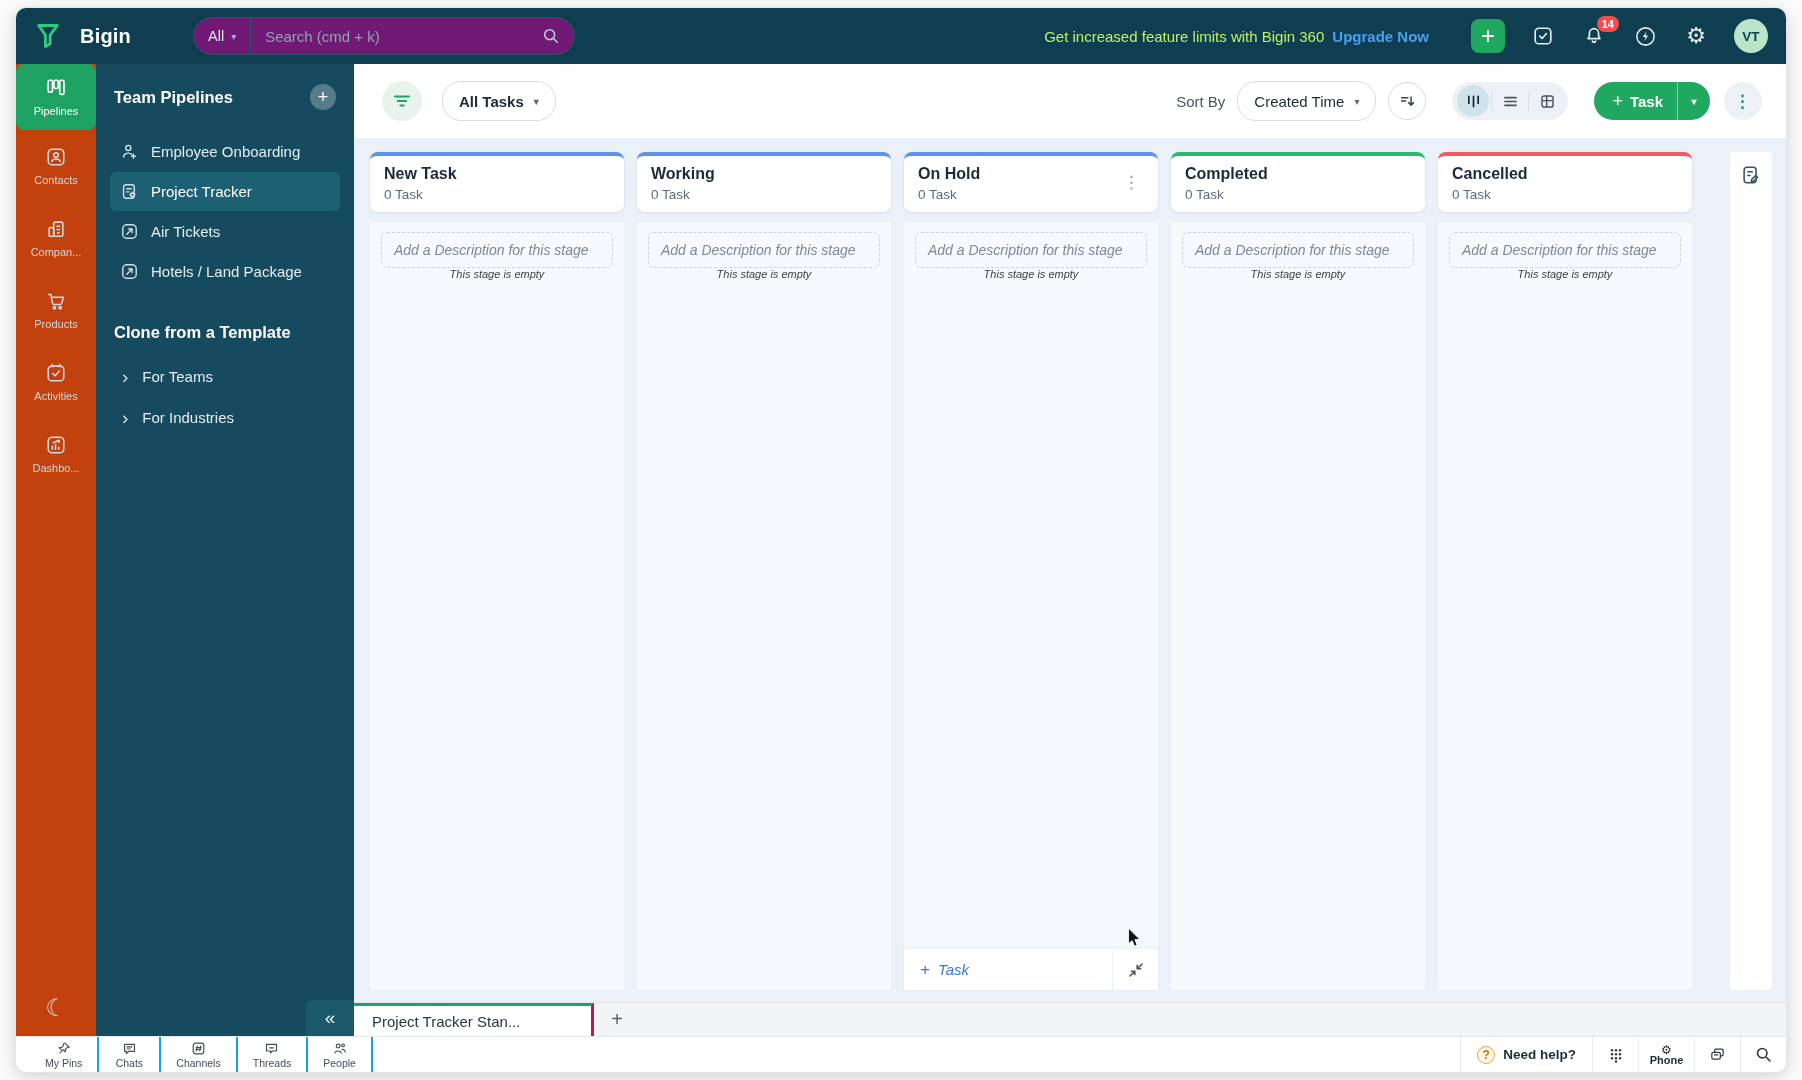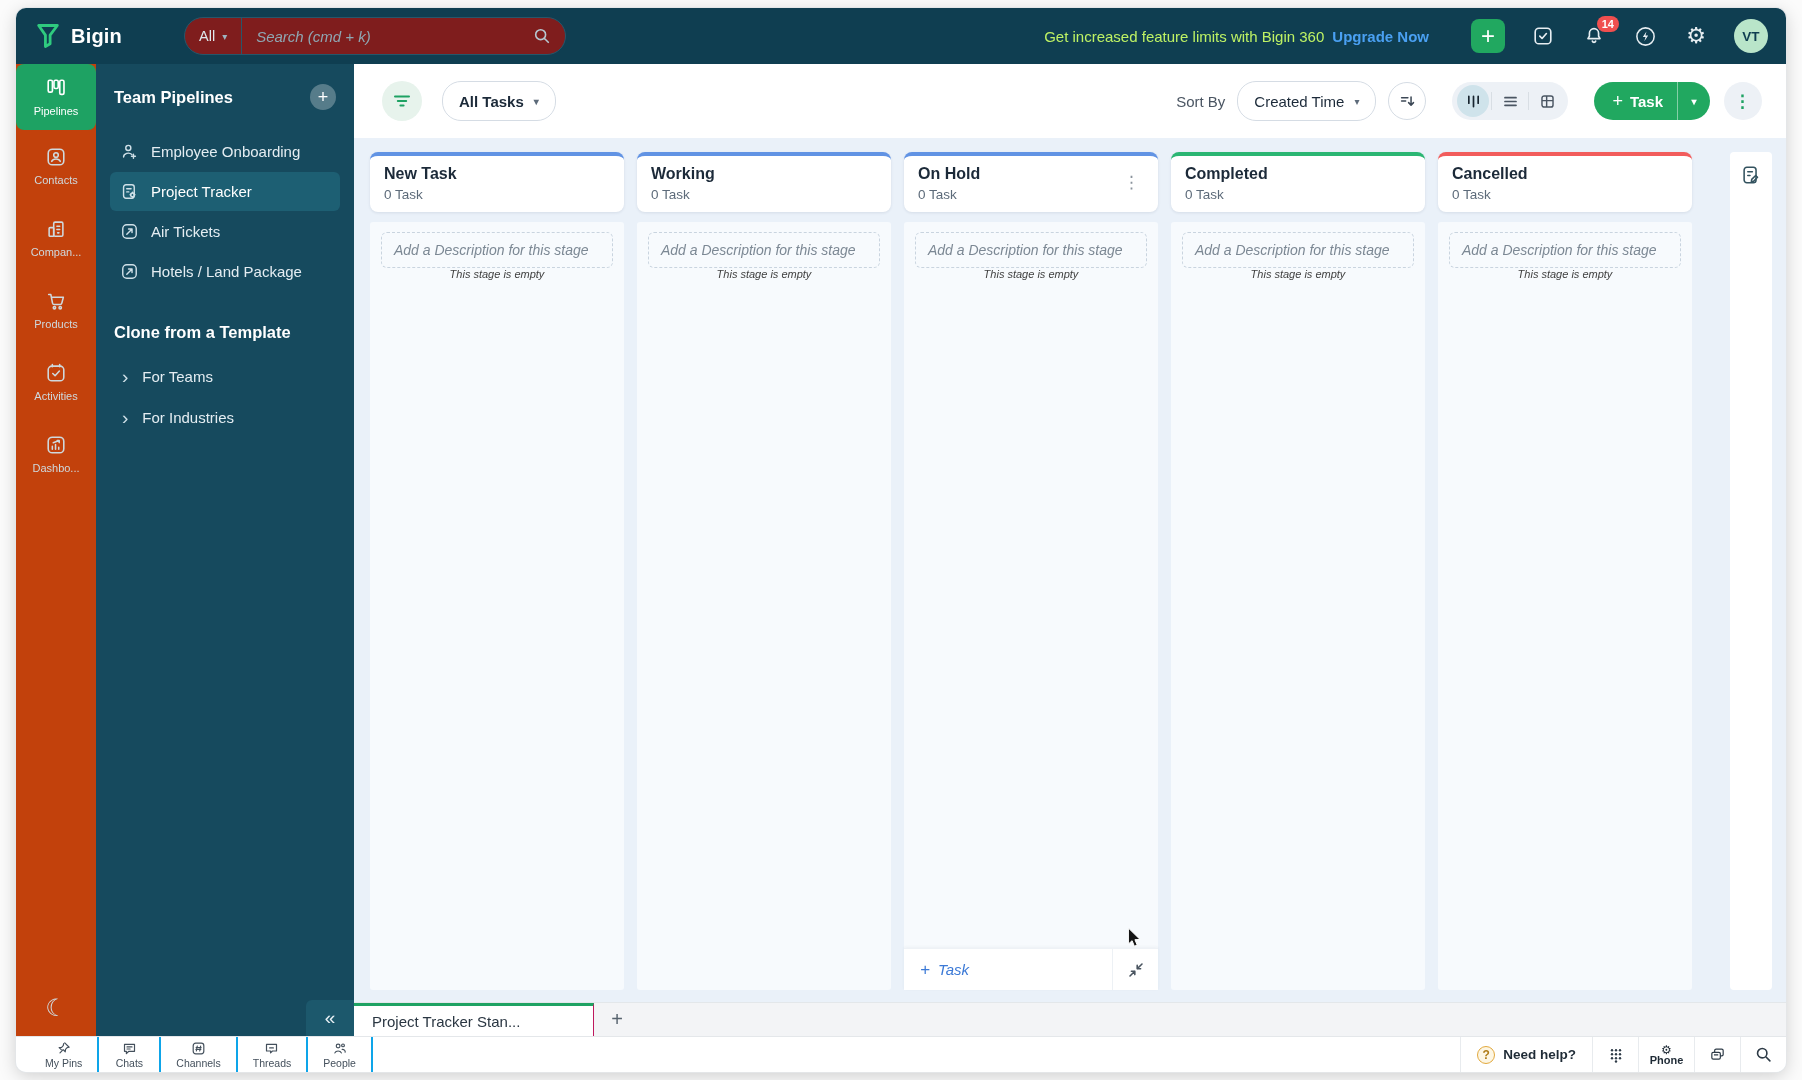--- a/index.html
+++ b/index.html
@@ -3,26 +3,26 @@
 <meta charset="utf-8">
 <style>
   * { margin:0; padding:0; box-sizing:border-box; }
   html,body { width:1802px; height:1080px; background:#fbfbfb; font-family:"Liberation Sans", sans-serif; }
   .page { position:relative; width:1802px; height:1080px; overflow:hidden; }
   .window { position:absolute; left:16px; top:8px; width:1770px; height:1064px; border-radius:10px; overflow:hidden;
             box-shadow:0 0 0 1px #e4e6e8, 0 4px 18px rgba(0,0,0,.18); display:flex; flex-direction:column; background:#eaf1f9; }
 
   
   .topbar { height:56px; flex:0 0 56px; background:#0f3e51; display:flex; align-items:center; padding:0 18px; }
-  .logo-wrap { display:flex; align-items:center; gap:9px; }
+  .logo-wrap { display:flex; align-items:center; gap:18px; }
   .brand { color:#fff; font-size:20px; font-weight:700; letter-spacing:.2px; }
-  .searchbox { margin-left:62px; width:382px; height:38px; background:#7f1d1d; border:1px solid #27566a; border-radius:19px; display:flex; align-items:center; overflow:hidden; }
+  .searchbox { margin-left:62px; width:382px; height:38px; background:#701a75; border:1px solid #27566a; border-radius:19px; display:flex; align-items:center; overflow:hidden; }
   .search-scope { display:flex; align-items:center; gap:7px; padding:0 14px; color:#dfe8ec; font-size:14.5px; height:100%; border-right:1px solid #27566a; cursor:pointer; }
   .search-scope .caret { font-size:10px; color:#9db4c0; }
-  .searchbox input { flex:1; background:transparent; border:none; outline:none; color:#dfe8ec; font-size:15px; padding:0 14px; font-family:"Liberation Sans",sans-serif;font-style:italic; }
+  .searchbox input { flex:1; background:transparent; border:none; outline:none; color:#dfe8ec; font-size:15px; padding:0 14px; font-family:"Liberation Sans",sans-serif; }
   .searchbox input::placeholder { color:#8fa6b2; }
   .search-mag { margin-right:14px; display:flex; }
   .topbar-spacer { flex:1; }
   .promo { color:#bef264; font-size:15px; }
   .promo-link { color:#4aa0f2; font-size:15px; font-weight:600; margin-left:8px; cursor:pointer; }
   .tb-icons { display:flex; align-items:center; gap:25px; margin-left:42px; }
   .tb-plus { width:34px; height:34px; border-radius:8px; background:#21a860; color:#fff; font-size:24px; font-weight:400; display:flex; align-items:center; justify-content:center; cursor:pointer; line-height:1; }
   .tb-ic { position:relative; display:flex; align-items:center; justify-content:center; width:26px; height:26px; color:#e7eef2; cursor:pointer; }
   .tb-ic .glyph { font-size:22px; }
   .badge { position:absolute; top:-7px; right:-12px; background:#f04f4f; color:#fff; font-size:11px; font-weight:700; border-radius:9px; padding:1.5px 5px; line-height:1.2; }
@@ -89,21 +89,21 @@
   .lane-footer { position:absolute; left:0; right:0; bottom:0; height:42px; background:#fff; border-top:1px solid #eef2f6; display:flex; box-shadow:0 -1px 3px rgba(30,50,80,.05); }
   .lf-add { flex:1; display:flex; align-items:center; gap:8px; padding-left:16px; color:#3b79d6; font-size:15px; cursor:pointer; }
   .lf-add .plus { font-size:17px; }
   .lf-collapse { width:46px; border-left:1px solid #edf1f5; display:flex; align-items:center; justify-content:center; color:#4a5560; cursor:pointer; background:#fff; }
   .cursor { position:absolute; right:14px; bottom:42px; z-index:5; pointer-events:none; }
   .right-strip { margin-left:auto; width:42px; flex:0 0 42px; background:#fff; border-radius:4px; display:flex; flex-direction:column; align-items:center; padding-top:12px; color:#33535f; }
   .notes-btn { cursor:pointer; display:flex; }
 
   
   .tabstrip { height:34px; flex:0 0 34px; background:#f3f4f6; display:flex; align-items:stretch; border-top:1px solid #e3e7ea; }
-  .tab { width:240px; background:#fff; border-top:3px solid #1ea263; border-right:1px solid #be185d; display:flex; align-items:center; padding:0 18px; font-size:15px; color:#2a3642; cursor:pointer; }
+  .tab { width:240px; background:#fff; border-top:3px solid #1ea263; border-right:3px solid #be185d; display:flex; align-items:center; padding:0 18px; font-size:15px; color:#2a3642; cursor:pointer; }
   .tab-plus { width:46px; display:flex; align-items:center; justify-content:center; color:#57636e; font-size:20px; cursor:pointer; }
 
   
   .dock { height:36px; flex:0 0 36px; background:#fff; border-top:1px solid #e4e7ea; display:flex; align-items:stretch; padding-left:14px; }
   .dock-item { display:flex; flex-direction:column; align-items:center; justify-content:center; gap:2px; padding:0 15px; color:#44505c; border-right:2px solid #0ea5e9; cursor:pointer; min-width:62px; }
   .dock-item .dlabel { font-size:10.5px; line-height:1; }
   .dock-sp { flex:1; }
   .dock-right { display:flex; align-items:stretch; }
   .dock-help { display:flex; align-items:center; gap:8px; padding:0 16px; border-left:1px solid #e8ebee; cursor:pointer; }
   .help-q { width:18px; height:18px; border-radius:50%; border:1.5px solid #e2a93e; color:#b07c16; font-size:12px; font-weight:700; display:flex; align-items:center; justify-content:center; background:#fdf6e3; }

